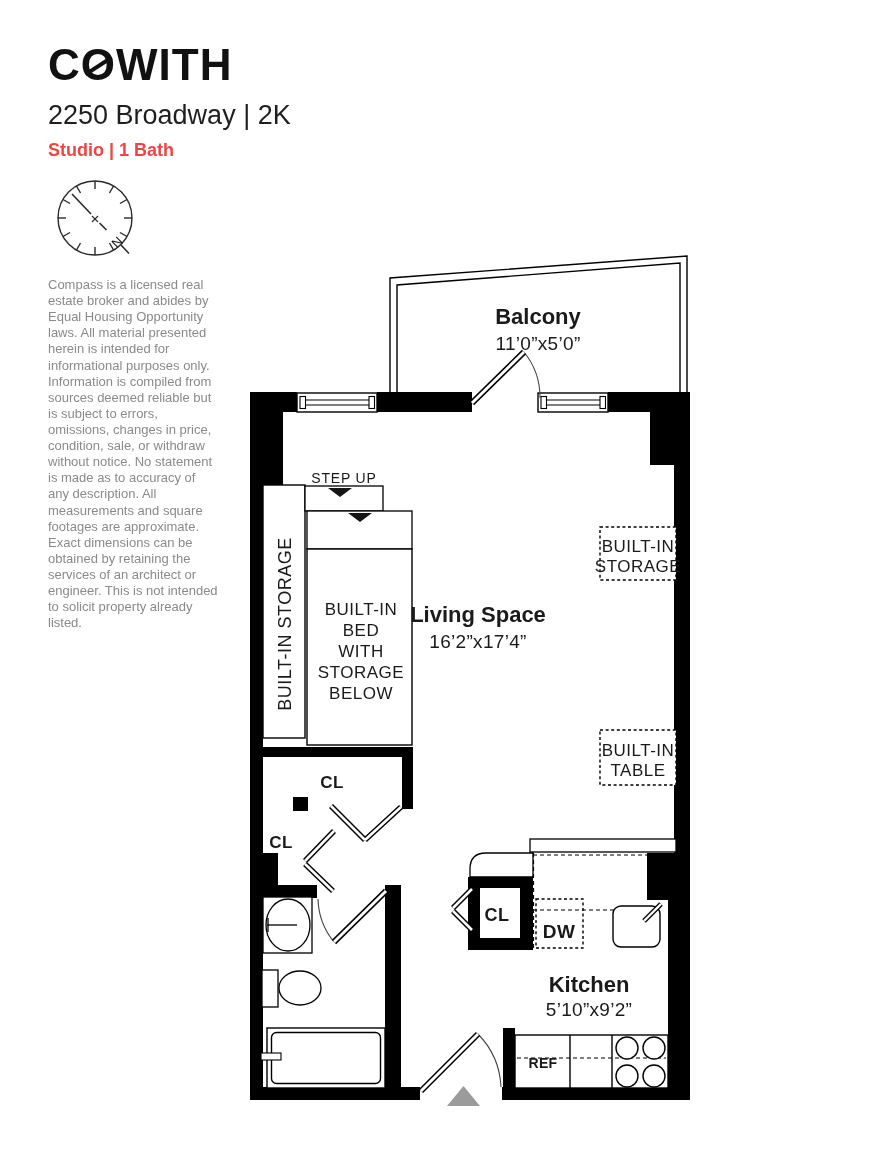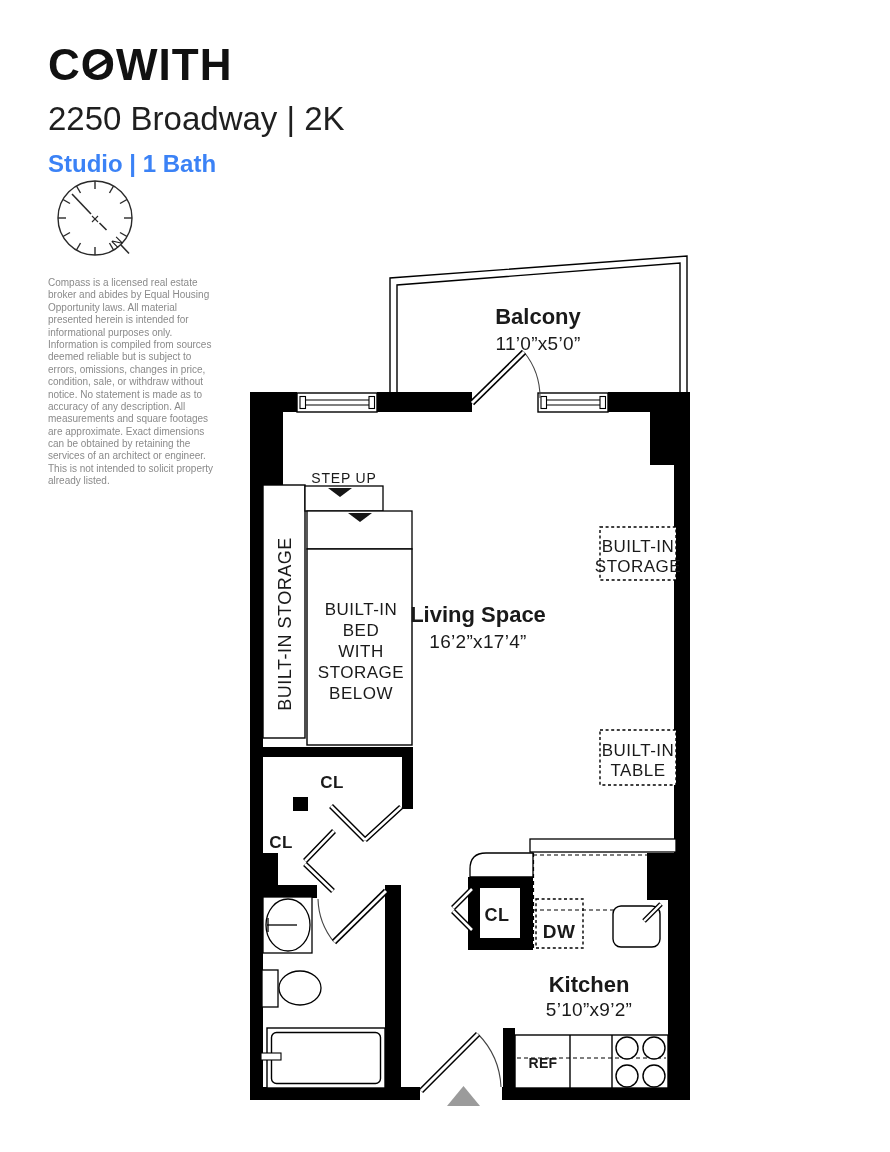--- a/index.html
+++ b/index.html
@@ -10,31 +10,31 @@
   .logo{
     position:absolute;left:48px;top:40px;font-size:44px;font-weight:700;
     letter-spacing:1px;color:#111;white-space:nowrap;
   }
   .logo-o{position:relative;display:inline-block;}
   .o-slash{
     position:absolute;left:6%;top:47%;width:88%;height:3.5px;background:#111;
     transform:rotate(-33deg);
   }
   .address{
-    position:absolute;left:48px;top:100px;font-size:33px;font-weight:400;color:#1f1f1f;
+    position:absolute;left:48px;top:100px;font-size:27px;font-weight:400;color:#1f1f1f;
     white-space:nowrap;
   }
   .subtitle{
-    position:absolute;left:48px;top:150px;font-size:24px;font-weight:700;color:#3b82f6;
+    position:absolute;left:48px;top:140px;font-size:18px;font-weight:700;color:#ef4444;
     white-space:nowrap;
   }
   .rose{position:absolute;left:50px;top:176px;}
   .disclaimer{
     position:absolute;left:48px;top:277px;width:170px;
-    font-size:10px;line-height:1.24;color:#8a8a8a;
+    font-size:13px;line-height:1.24;color:#8a8a8a;
   }
   .plan{position:absolute;left:250px;top:248px;}
   svg text{font-family:"Liberation Sans",sans-serif;fill:#1a1a1a;}
   .t-title{font-size:22px;font-weight:700;}
   .t-dims{font-size:19px;font-weight:400;letter-spacing:0.3px;}
   .t-caps{font-size:17px;font-weight:400;letter-spacing:0.5px;}
   .t-small{font-size:14px;font-weight:400;letter-spacing:0.8px;}
   .t-cl{font-size:17px;font-weight:700;letter-spacing:0.5px;}
   .t-ref{font-size:14px;font-weight:700;letter-spacing:0.3px;}
 </style>

